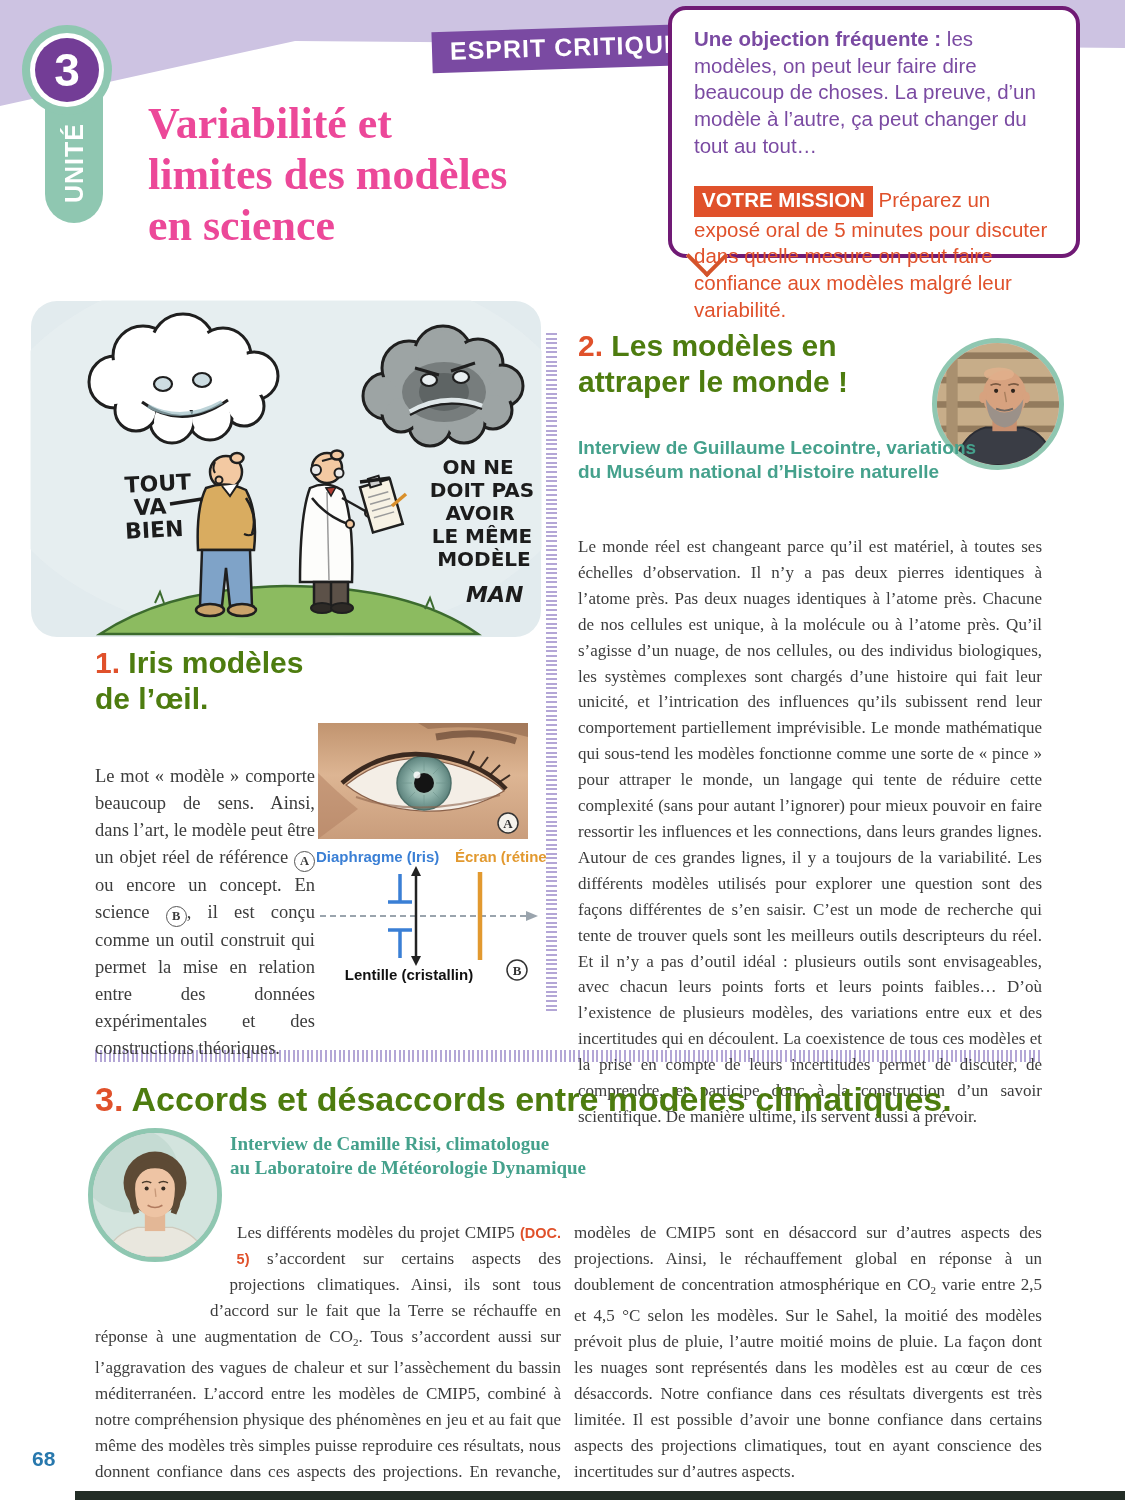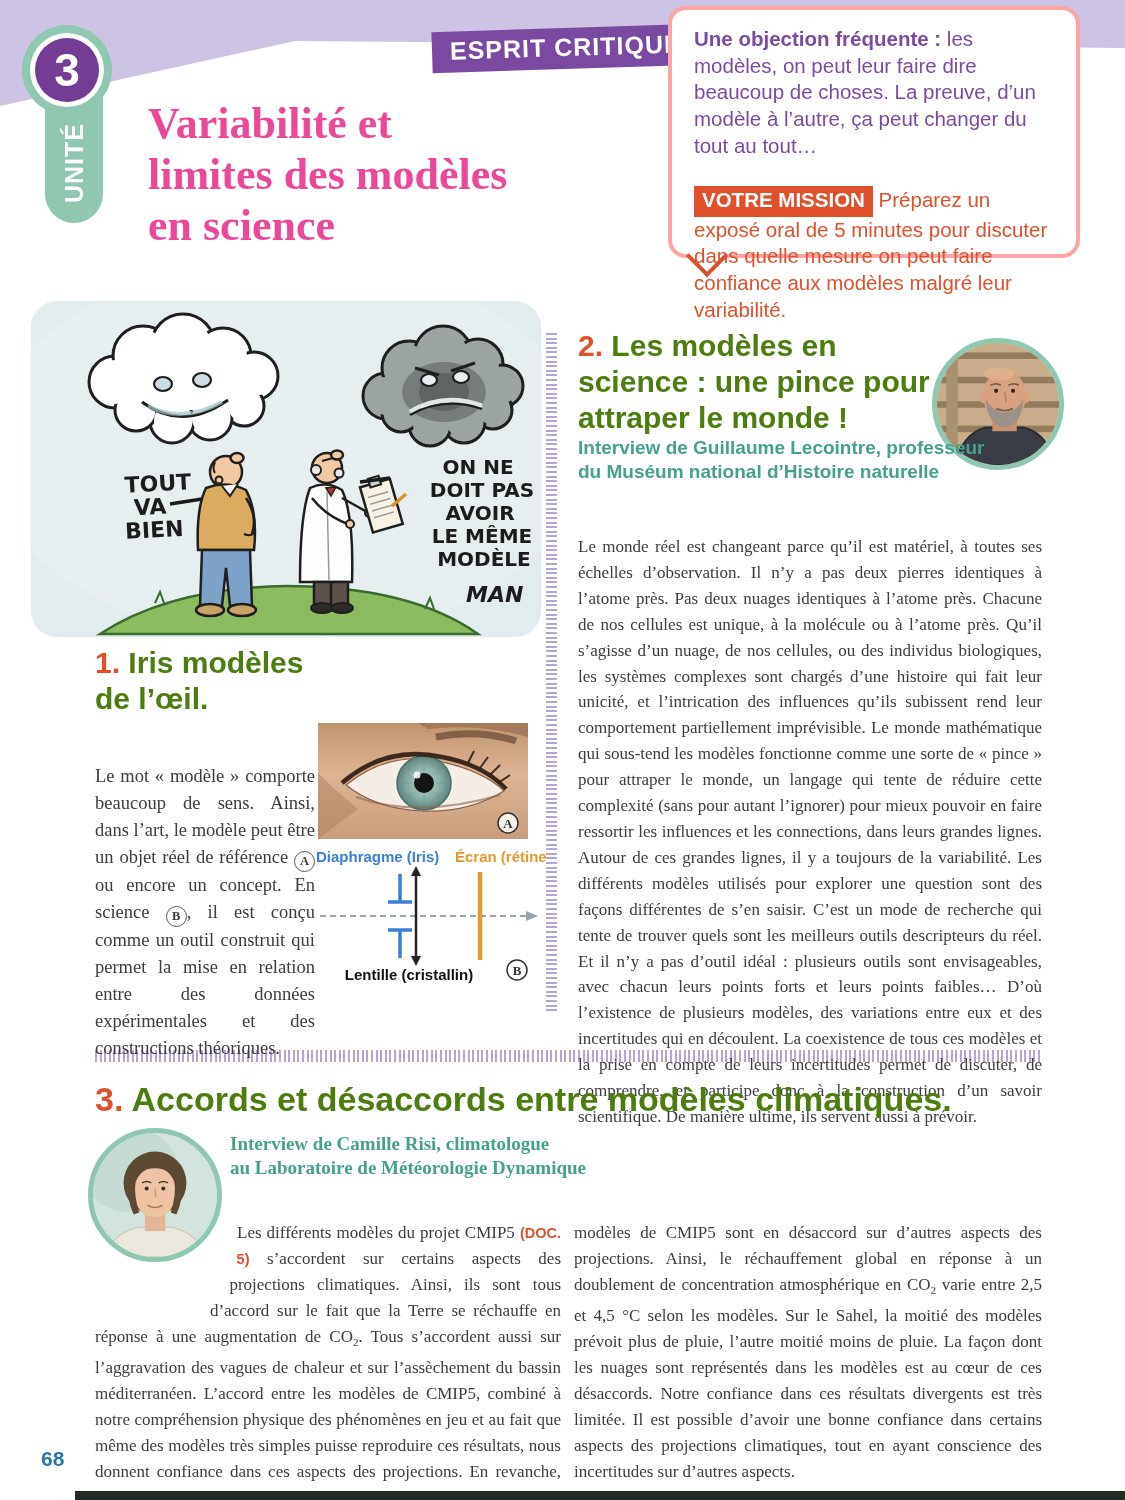--- a/index.html
+++ b/index.html
@@ -16,21 +16,21 @@
   #unit-circle-purple{left:35px;top:38px;width:64px;height:64px;border-radius:50%;background:#733d96;
         display:flex;align-items:center;justify-content:center;color:#fff;font-size:46px;font-weight:bold;}
   #unit-label{left:44px;top:108px;width:60px;height:110px;display:flex;align-items:center;justify-content:center;
         color:#fff;font-weight:bold;font-size:25px;letter-spacing:1px;transform:rotate(-90deg);transform-origin:center;}
   #page-title{left:148px;top:98px;width:480px;font-family:"Liberation Serif",serif;font-weight:600;
         font-size:44px;line-height:1.16;color:#ec4899;}
   #esprit-badge{left:432px;top:28px;background:#7a4aa2;color:#fff;font-weight:bold;font-size:25px;
         letter-spacing:1px;padding:5px 18px 7px;transform:rotate(-1.8deg);}
 
   
-  #bubble{left:668px;top:6px;width:404px;height:244px;background:#fff;border:4px solid #fca5a5;border-radius:18px;}
+  #bubble{left:668px;top:6px;width:404px;height:244px;background:#fff;border:4px solid #701a75;border-radius:18px;}
   #bubble-tail{left:20px;bottom:-17px;width:26px;height:26px;background:#fff;position:absolute;
         border-right:4px solid #d4532a;border-bottom:4px solid #d4532a;transform:rotate(45deg);}
   #bubble-content{position:absolute;left:22px;top:16px;width:360px;font-size:20.5px;line-height:1.3;color:#7a4aa2;}
   .obj-intro{font-weight:bold;}
   #mission{margin-top:27px;color:#e0512b;}
   .mission-badge{display:inline-block;background:#e0512b;color:#fff;font-weight:bold;padding:1px 8px 3px;}
 
   
   #v-divider{left:546px;top:333px;width:11px;height:680px;
         background:repeating-linear-gradient(to bottom,#b3a6d6 0 2px,transparent 2px 4.6px);}
@@ -60,21 +60,21 @@
   #s2-photo{left:932px;top:338px;width:122px;height:122px;}
 
   #s3-credit{left:230px;top:1132px;width:480px;font-family:Liberation Serif, serif;}
   #s3-photo{left:88px;top:1128px;width:124px;height:124px;}
   #s3-col-left{left:95px;top:1174px;width:466px;font-size:17px;line-height:26px;}
   #s3-col-right{left:574px;top:1174px;width:468px;font-size:17px;line-height:26px;}
   #s3-photo-spacer{float:left;width:146px;height:94px;shape-outside:circle(80px at 62px 18px);}
   .doc-ref{color:#e0512b;font-weight:bold;font-family:"Liberation Sans",sans-serif;font-size:14.5px;}
   sub{font-size:0.65em;}
 
-  #page-number{left:41px;top:1447px;color:#2878ad;font-weight:bold;font-size:21px;}
+  #page-number{left:32px;top:1447px;color:#2878ad;font-weight:bold;font-size:21px;}
   #bottom-bar{left:75px;top:1491px;width:1050px;height:9px;background:#232d26;}
 
   
   .cartoon-txt{font-family:"DejaVu Sans",sans-serif;font-weight:bold;fill:#1c1c1c;}
   .diag-lbl{font-family:"Liberation Sans",sans-serif;font-weight:bold;font-size:15px;}
   .badge-lbl{font-family:"Liberation Serif",serif;font-weight:bold;font-size:13px;fill:#333;}
 </style>
 </head>
 <body>
 
@@ -300,21 +300,20 @@
     <polygon points="99,108 104,118 109,108" fill="#222"></polygon>
 
     <path d="M168,24 V112" stroke="#e2992f" stroke-width="4.5"></path>
     <text class="diag-lbl" x="97" y="132" fill="#111" text-anchor="middle">Lentille (cristallin)</text>
     <circle cx="205" cy="122" r="10" fill="#fff" stroke="#333" stroke-width="1.5"></circle>
     <text class="badge-lbl" x="205" y="126.5" text-anchor="middle">B</text>
   </svg>
 
   <div id="s2-heading" class="abs">
     <div><span class="sec-num">2.</span><span class="sec-title"> Les modèles en</span></div>
-    <div class="sec-title">science : une pince pour</div>
     <div class="sec-title">attraper le monde !</div>
   </div>
 
   <div id="s2-photo" class="abs photo-circle">
     <svg width="122" height="122" viewBox="0 0 130 130">
       <rect width="130" height="130" fill="#c7ad89"></rect>
       <g fill="#8a7356" opacity="0.85">
         <rect y="10" width="130" height="7"></rect>
           <rect y="36" width="130" height="7"></rect>
         <rect y="62" width="130" height="7"></rect>
@@ -331,21 +330,21 @@
       <path d="M63,70 Q72,74 81,70" stroke="#6e655e" stroke-width="2" fill="none"></path>
       <circle cx="63" cy="51" r="2.2" fill="#2e241d"></circle>
         <circle cx="81" cy="51" r="2.2" fill="#2e241d"></circle>
       <path d="M57,45 q6,-3 11,0 M76,45 q6,-3 11,0" stroke="#7a5a42" stroke-width="1.8" fill="none"></path>
       <path d="M72,52 l2,11" stroke="#a97f5e" stroke-width="1.5" fill="none"></path>
       <ellipse cx="66" cy="33" rx="16" ry="7" fill="#e2b18d" opacity="0.8"></ellipse>
     </svg>
   </div>
 
   <div id="s2-credit" class="abs credit">
-    <div>Interview de Guillaume Lecointre, professeur</div>
+    <div>Interview de Guillaume Lecointre, variations</div>
     <div>du Muséum national d’Histoire naturelle</div>
   </div>
 
   <div id="s2-body" class="abs serif-body">
     <span>Le monde réel est changeant parce qu’il est matériel, à toutes ses échelles d’observation. Il n’y a pas deux pierres identiques à l’atome près. Pas deux nuages identiques à l’atome près. Chacune de nos cellules est unique, à la molécule ou à l’atome près. Qu’il s’agisse d’un nuage, de nos cellules, ou des individus biologiques, les systèmes complexes sont chargés d’une histoire qui fait leur unicité, et l’intrication des influences qu’ils subissent rend leur comportement partiellement imprévisible. Le monde mathématique qui sous-tend les modèles fonctionne comme une sorte de « pince » pour attraper le monde, un langage qui tente de réduire cette complexité (sans pour autant l’ignorer) pour mieux pouvoir en faire ressortir les influences et les connections, dans leurs grandes lignes. Autour de ces grandes lignes, il y a toujours de la variabilité. Les différents modèles utilisés pour explorer une question sont des façons différentes de s’en saisir. C’est un mode de recherche qui tente de trouver quels sont les meilleurs outils descripteurs du réel. Et il n’y a pas d’outil idéal : plusieurs outils sont envisageables, avec chacun leurs points forts et leurs points faibles… D’où l’existence de plusieurs modèles, des variations entre eux et des incertitudes qui en découlent. La coexistence de tous ces modèles et la prise en compte de leurs incertitudes permet de discuter, de comprendre, et participe donc à la construction d’un savoir scientifique. De manière ultime, ils servent aussi à prévoir.</span>
   </div>
 
   <div id="s3-heading" class="abs">
     <span class="sec-num">3.</span><span class="sec-title"> Accords et désaccords entre modèles climatiques.</span>
   </div>

